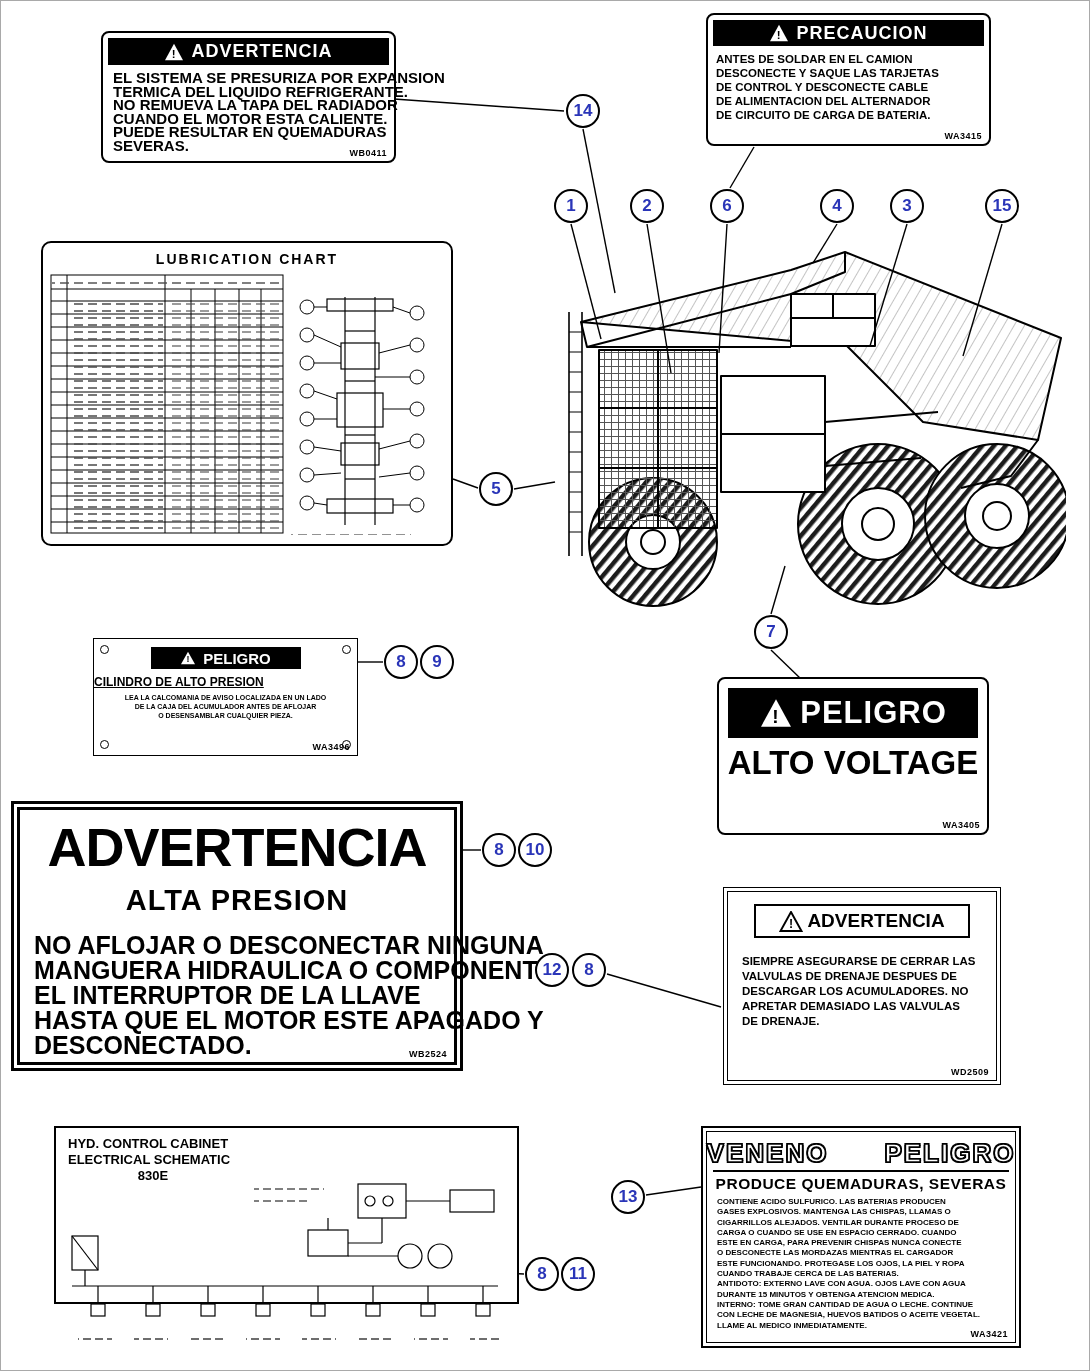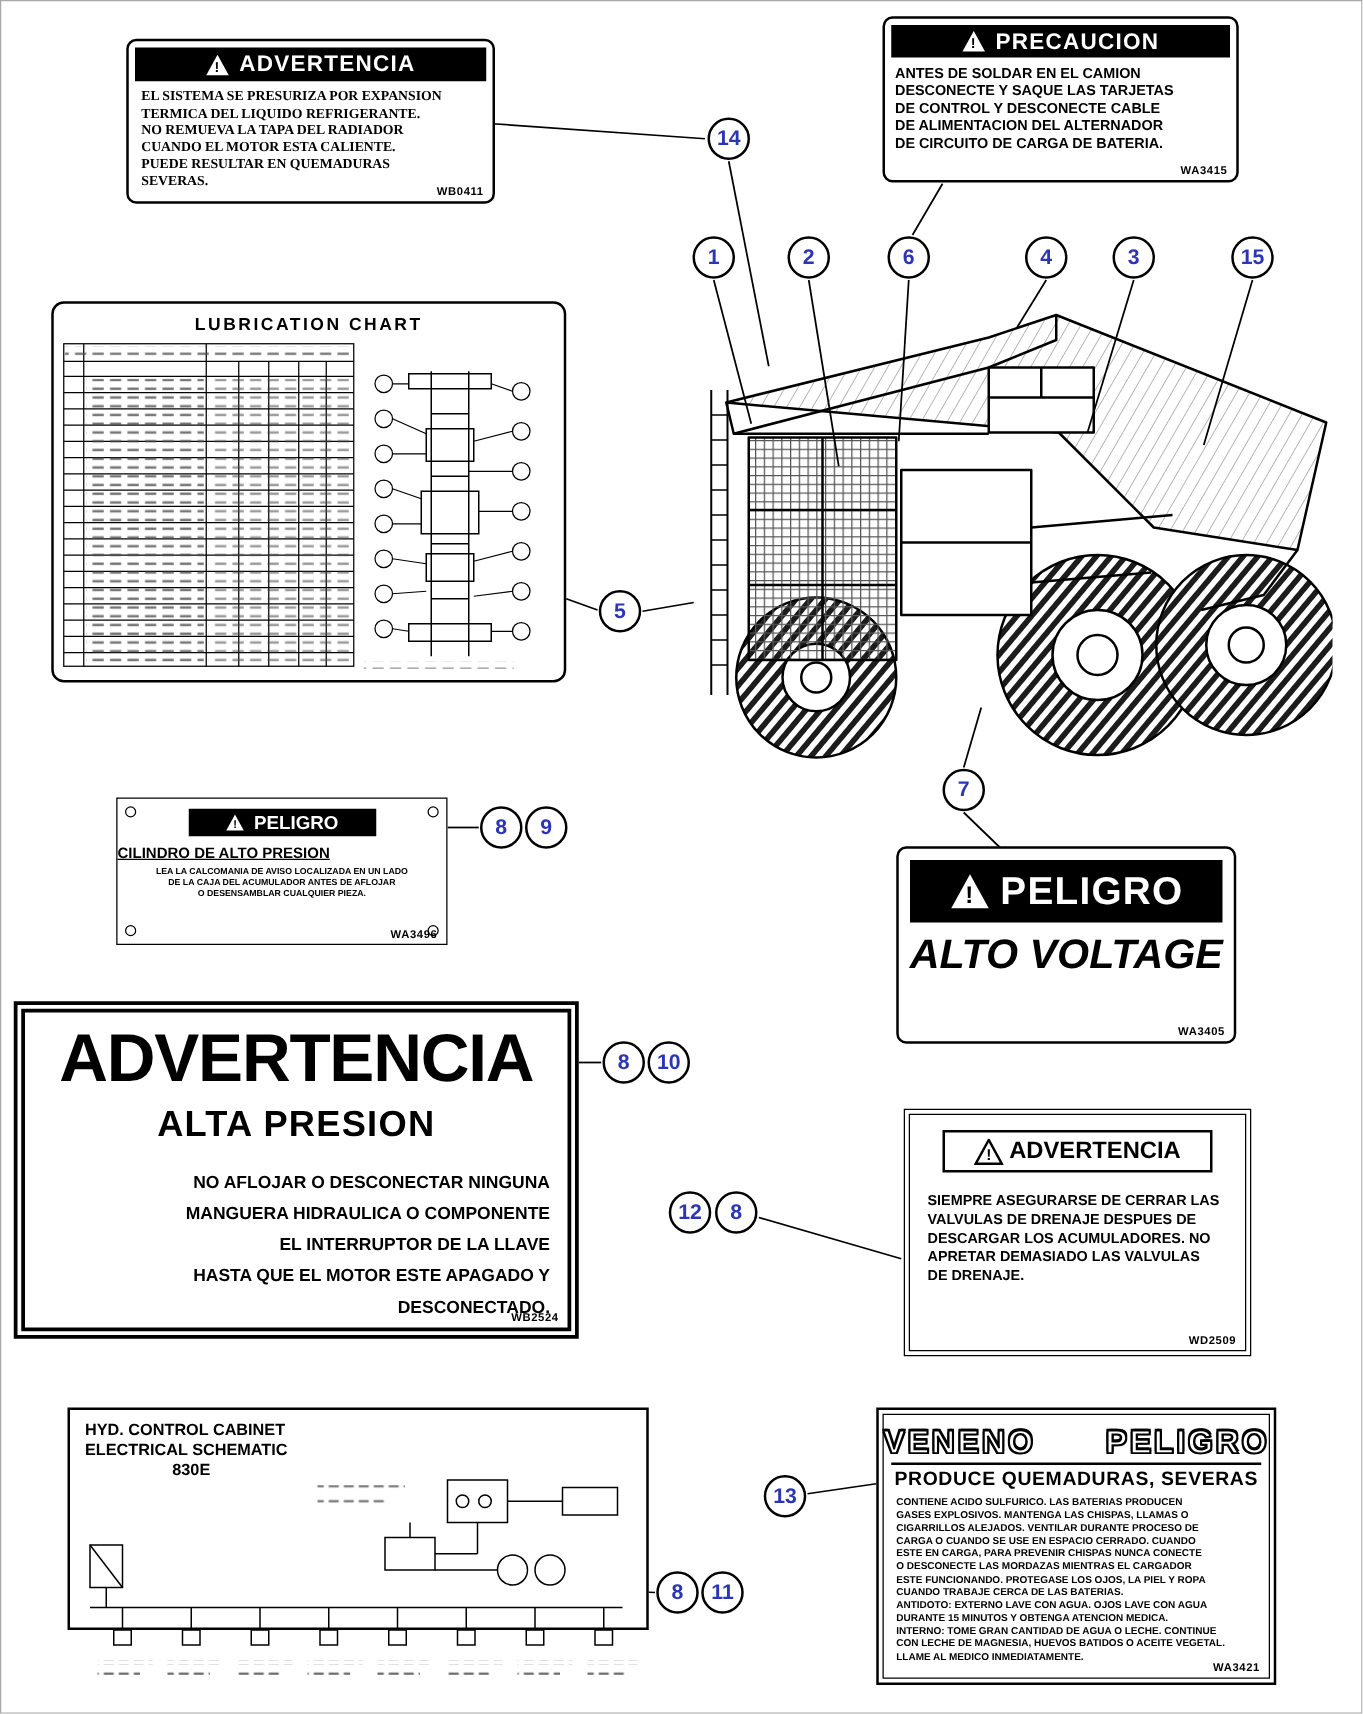--- a/index.html
+++ b/index.html
@@ -16,21 +16,21 @@
   
   .label-box{position:absolute;background:#fff;border:2px solid #000;z-index:3;}
   .rounded{border-radius:8px;}
   .hdr-black{background:#000;color:#fff;font-weight:bold;display:flex;align-items:center;justify-content:center;gap:7px;}
   .code{position:absolute;right:7px;bottom:3px;font-size:9px;font-weight:bold;letter-spacing:.5px;}
   .body-lines{font-weight:bold;}
   .body-lines div{white-space:nowrap;}
 
   
   .adv-top .hdr-black{height:27px;font-size:18px;margin:5px 5px 4px 5px;letter-spacing:1px;}
-  .adv-top .body-lines{font-size:11px;line-height:13.5px;padding:2px 10px;font-family:Liberation Serif, serif;}
+  .adv-top .body-lines{font-size:15px;line-height:13.5px;padding:2px 10px;}
 
   
   .prec .hdr-black{height:26px;font-size:18px;margin:5px 5px 4px 5px;letter-spacing:1px;}
   .prec .body-lines{font-size:11.5px;line-height:14px;padding:2px 8px;}
 
   
   .lub{border-radius:10px;}
   .lub-title{font-size:14px;font-weight:bold;text-align:center;padding-top:8px;letter-spacing:2px;}
 
   
@@ -38,25 +38,25 @@
   .pel-cil .hdr-black{width:150px;height:22px;font-size:15px;margin:8px auto 4px auto;}
   .pel-cil .sub{font-size:12px;font-weight:bold;text-decoration:underline;margin:6px 0 4px 0;}
   .pel-cil .body-lines{font-size:7px;line-height:9px;text-align:center;}
   .hole{position:absolute;width:9px;height:9px;border:1.5px solid #000;border-radius:50%;background:#fff;}
 
   
   .adv-big{border:3px solid #000;padding:3px;}
   .adv-big-inner{border:3px solid #000;width:100%;height:100%;position:relative;padding-top:8px;}
   .adv-big .t1{font-size:54px;font-weight:bold;text-align:center;letter-spacing:-1px;line-height:58px;}
   .adv-big .t2{font-size:29px;font-weight:bold;text-align:center;letter-spacing:1px;margin-top:8px;}
-  .adv-big .body-lines{font-size:14px;line-height:25px;padding:16px 14px 0 28px;text-align:right;}
+  .adv-big .body-lines{font-size:25px;line-height:25px;padding:16px 14px 0 14px;}
 
   
   .volt .hdr-black{height:50px;font-size:31px;margin:9px 9px 6px 9px;letter-spacing:1px;}
-  .volt .t2{font-size:33px;font-weight:bold;text-align:center;letter-spacing:0px;margin-top:6px;font-style:italic;}
+  .volt .t2{font-size:33px;font-weight:bold;text-align:center;letter-spacing:0px;margin-top:6px;}
 
   
   .valv{border-width:1.5px;padding:3px;}
   .valv-inner{border:1.5px solid #000;width:100%;height:100%;position:relative;}
   .valv .hdr-white{border:2.5px solid #000;width:216px;margin:12px auto 0 auto;height:34px;
     display:flex;align-items:center;justify-content:center;gap:4px;font-weight:bold;font-size:19px;}
   .valv .body-lines{font-size:11.5px;line-height:15px;padding:16px 0 0 14px;}
 
   
   .hyd .title{font-size:13px;font-weight:bold;line-height:16px;padding:8px 0 0 12px;}

